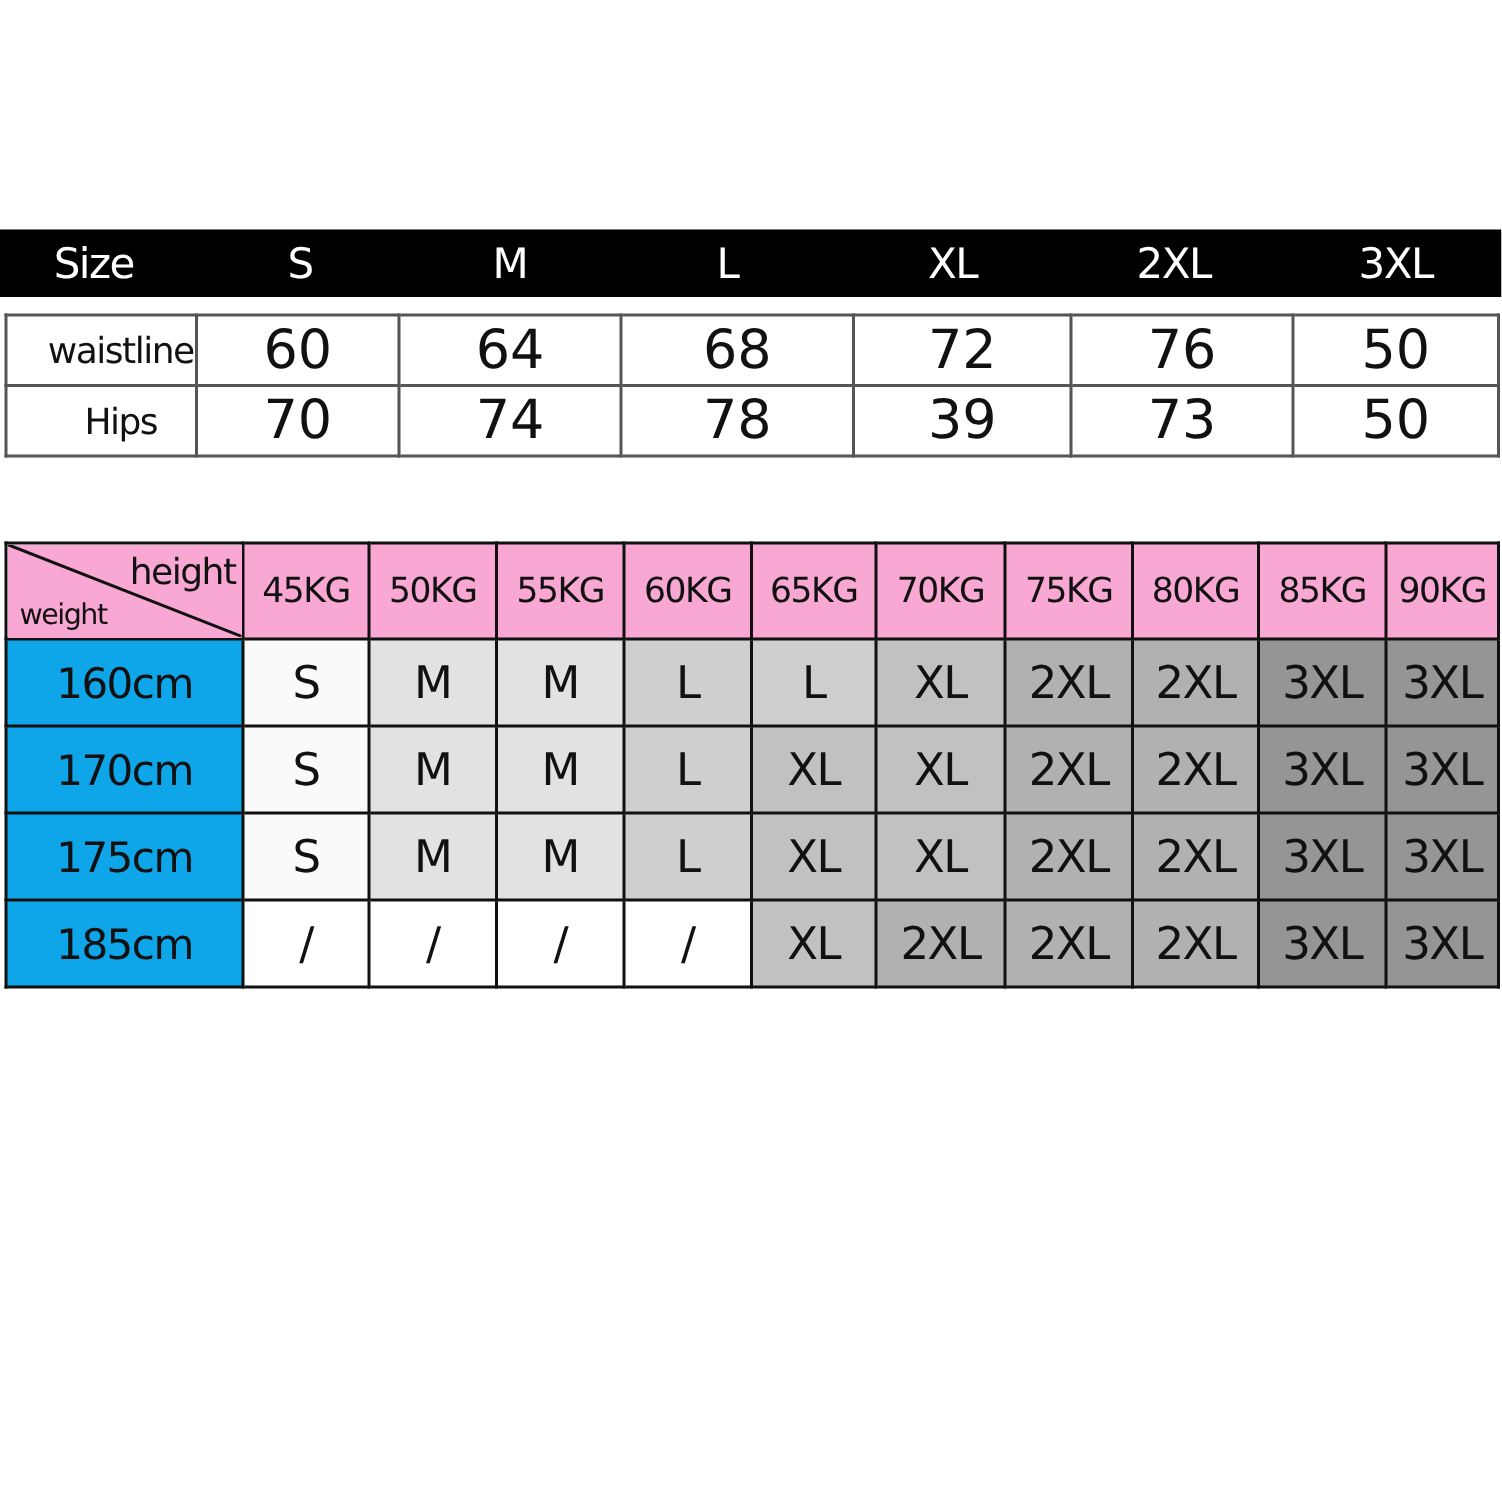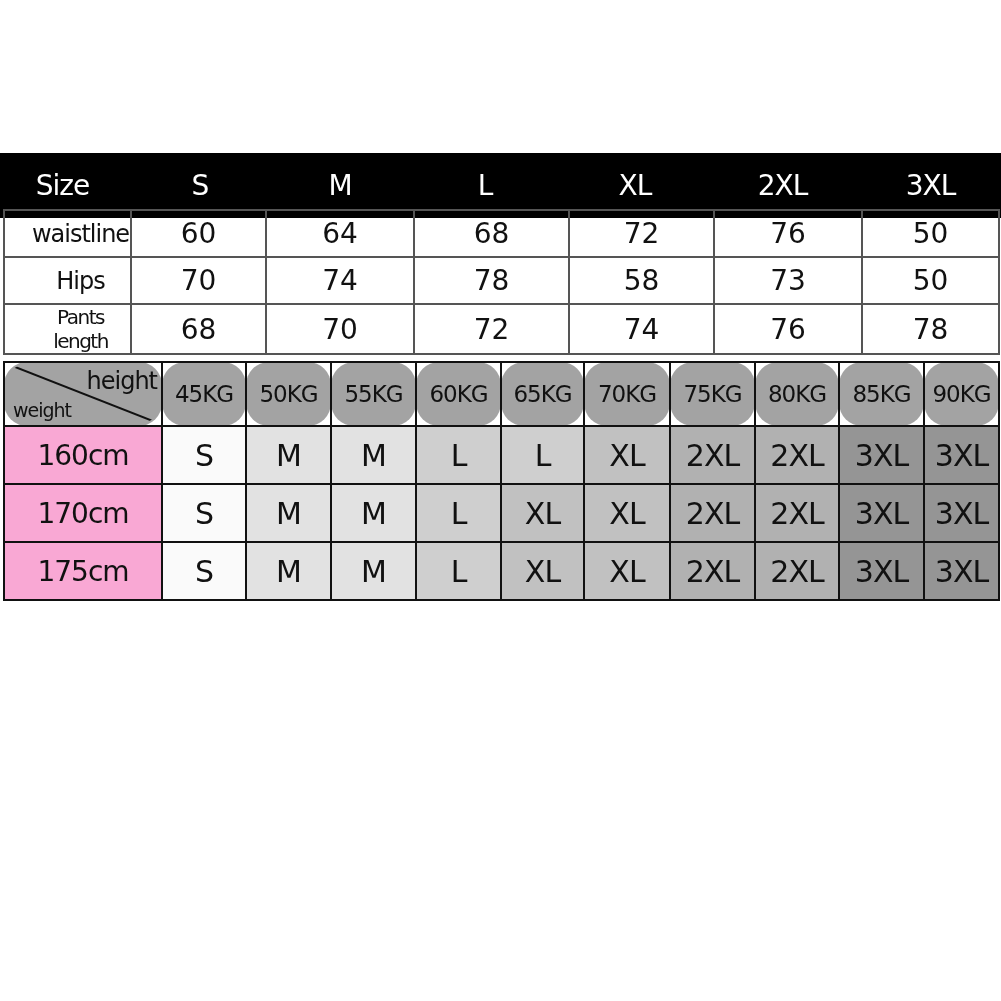--- a/index.html
+++ b/index.html
@@ -1,28 +1,28 @@
 <!DOCTYPE html>
 <html><head>
 <meta charset="utf-8">
 <style>
   html, body { margin:0; padding:0; background:#ffffff; }
   body { width:1001px; height:1001px; position:relative; overflow:hidden;
          font-family:"DejaVu Sans", "Liberation Sans", sans-serif; color:#111; }
-  .header-bar { position:absolute; left:0; top:153px; width:1001px; height:65px; background:#000;
+  .header-bar { position:absolute; left:0; top:153px; width:1001px; height:45px; background:#000;
                 display:flex; align-items:center; }
   .header-bar span { color:#fff; font-size:28px; text-align:center; letter-spacing:-1px; }
   .t1 { position:absolute; left:3px; top:209px; width:995px; border-collapse:collapse; table-layout:fixed; }
-  .t1 td { border:2px solid #555; height:45px; text-align:center; font-size:28px; padding:0; }
+  .t1 td { border:2px solid #555; height:45px; text-align:center; font-size:36px; padding:0; }
   .t1 td.label { font-size:24px; letter-spacing:-1px;padding-left:26px; }
   .t1 td.label.small { font-size:20px; letter-spacing:-1.5px; }
   .t2 { position:absolute; left:3px; top:361px; width:995px; border-collapse:collapse; table-layout:fixed; }
   .t2 td { border:2px solid #111; height:56px; text-align:center; font-size:30px; padding:0; letter-spacing:-1px; }
-  .t2 tr.head td { height:62px; font-size:23px; background:#a3a3a3;border-radius:23px; }
-  .t2 td.rowh { background:#f9a8d4; font-size:28px; }
+  .t2 tr.head td { height:62px; font-size:23px; background:#f9a8d4; }
+  .t2 td.rowh { background:#0ea5e9; font-size:28px; }
   .corner { position:relative; overflow:hidden; }
   .corner svg { position:absolute; left:0; top:0; }
   .corner .h { position:absolute; right:4px; top:4px; font-size:24px; }
   .corner .w { position:absolute; left:8px; bottom:4px; font-size:19px; }
   .c-white { background:#ffffff; }
   .c-S { background:#fafafa; }
   .c-M { background:#e2e2e2; }
   .c-L { background:#cfcfcf; }
   .c-XL { background:#c1c1c1; }
   .c-2XL { background:#b1b1b1; }
@@ -59,32 +59,23 @@
     <td>68</td>
     <td>72</td>
     <td>76</td>
     <td>50</td>
   </tr>
   <tr>
     <td class="label">Hips</td>
     <td>70</td>
     <td>74</td>
     <td>78</td>
-    <td>58</td>
+    <td>39</td>
     <td>73</td>
     <td>50</td>
-  </tr>
-  <tr>
-    <td class="label small">Pants length</td>
-    <td>68</td>
-    <td>70</td>
-    <td>72</td>
-    <td>74</td>
-    <td>76</td>
-    <td>78</td>
   </tr>
 </tbody>
   </table>
 
 <table class="t2">
   <colgroup>
     <col style="width:158px">
     <col style="width:84px">
       <col style="width:85px">
       <col style="width:85px">
@@ -150,14 +141,27 @@
         <td class="c-M">M</td>
         <td class="c-M">M</td>
         <td class="c-L">L</td>
         <td class="c-XL">XL</td>
         <td class="c-XL">XL</td>
         <td class="c-2XL">2XL</td>
         <td class="c-2XL">2XL</td>
         <td class="c-3XL">3XL</td>
         <td class="c-3XL">3XL</td>
       </tr>
+      <tr>
+        <td class="rowh">185cm</td>
+        <td class="c-white">/</td>
+        <td class="c-white">/</td>
+        <td class="c-white">/</td>
+        <td class="c-white">/</td>
+        <td class="c-XL">XL</td>
+        <td class="c-2XL">2XL</td>
+        <td class="c-2XL">2XL</td>
+        <td class="c-2XL">2XL</td>
+        <td class="c-3XL">3XL</td>
+        <td class="c-3XL">3XL</td>
+      </tr>
     </tbody>
 </table>
 
 </body></html>

